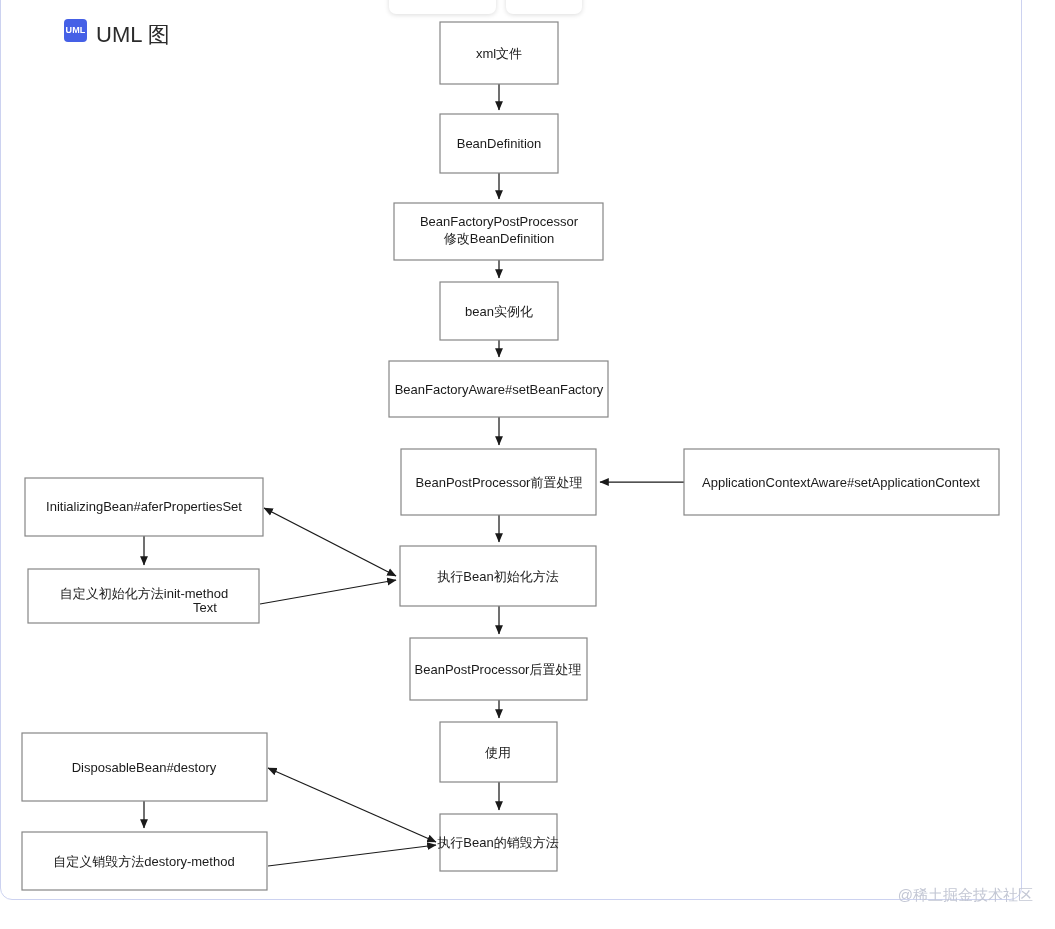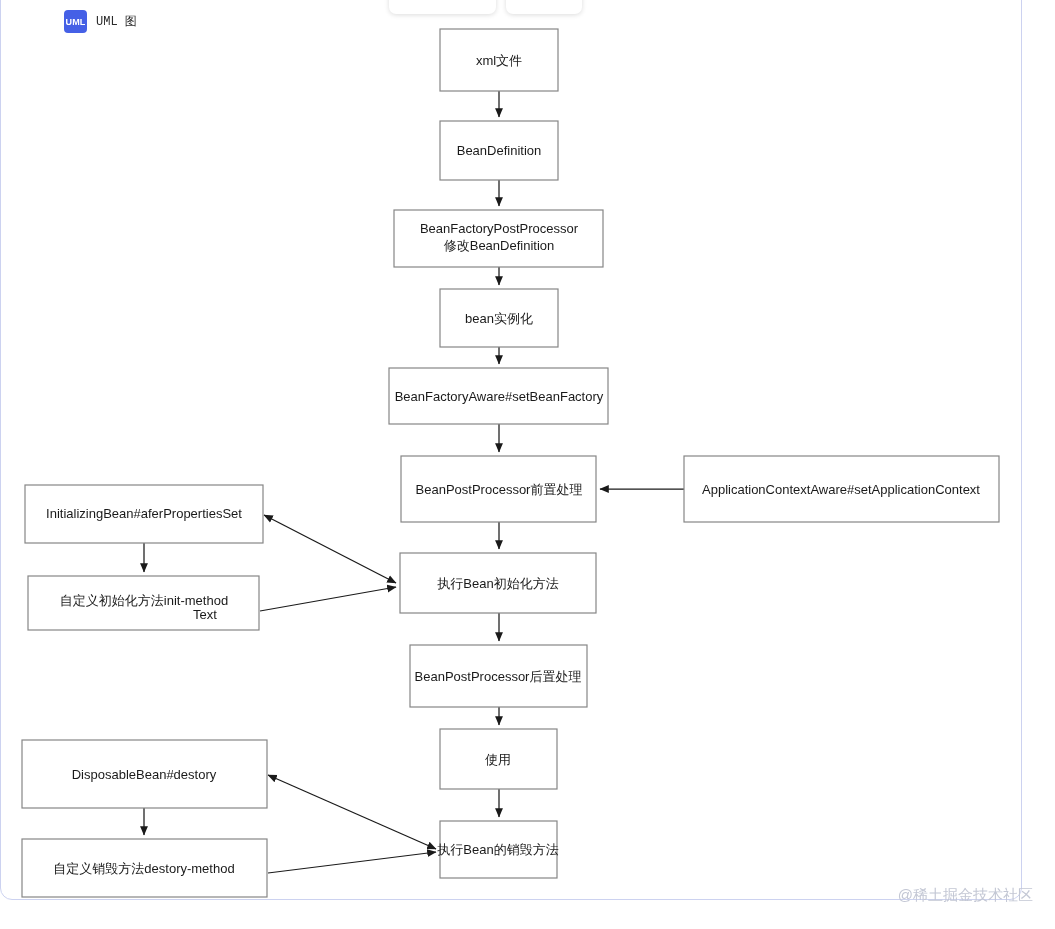--- a/index.html
+++ b/index.html
@@ -47,23 +47,24 @@
     color: #ffffff;
     font-size: 9px;
     font-weight: bold;
     letter-spacing: 0.2px;
     display: flex;
     align-items: center;
     justify-content: center;
     font-family: "Liberation Sans", sans-serif;
   }
   .header-title {
-    font-size: 12px;
+    font-size: 22px;
     color: #2b2b2b;
-    font-family: Liberation Mono, monospace;
+    font-family: Liberation Sans, sans-serif;
+    margin-top: 10px;
   }
 
   
   .toolbar {
     position: absolute;
     top: -30px;
     display: flex;
     gap: 10px;
     z-index: 20;
   }
@@ -93,21 +94,21 @@
     justify-content: center;
     width: 17px;
     height: 17px;
     color: #42464d;
   }
 
   
   .diagram {
     position: absolute;
     left: 0;
-    top: 11px;
+    top: 4px;
     width: 1022px;
     height: 914px;
   }
   .diagram svg { display: block; }
 
   .node-label {
     font-family: "Liberation Sans", sans-serif;
     fill: #1a1a1a;
     font-size: 13px;
   }

